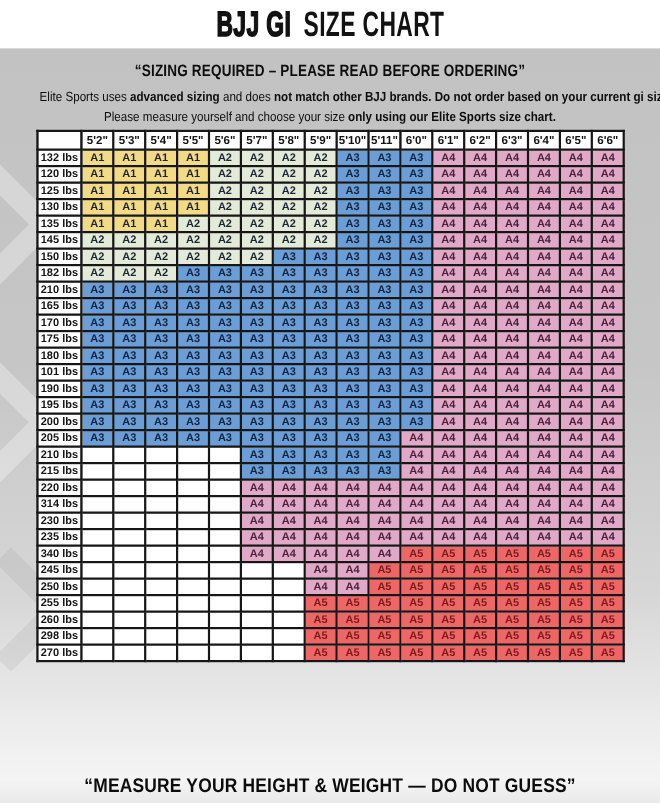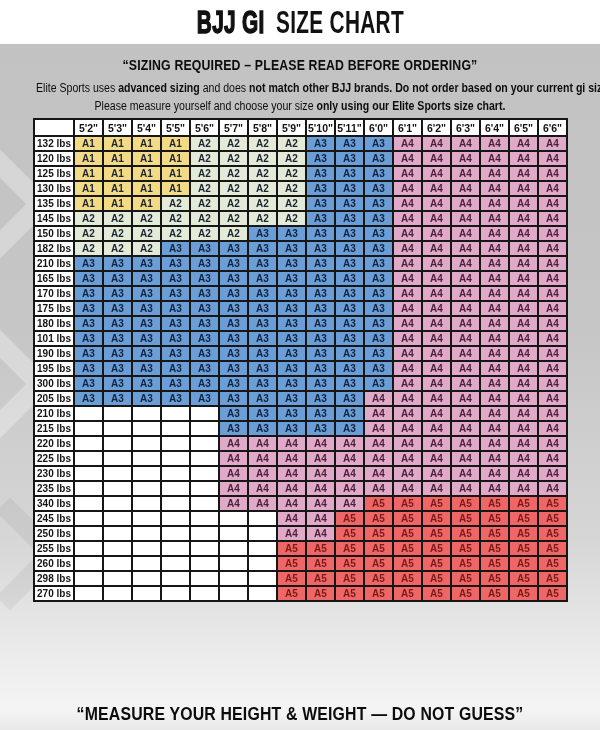--- a/index.html
+++ b/index.html
@@ -424,21 +424,21 @@
             <td style="background: rgb(107, 158, 215); color: rgb(16, 35, 63);">A3</td>
             <td style="background: rgb(107, 158, 215); color: rgb(16, 35, 63);">A3</td>
             <td style="background: rgb(223, 169, 199); color: rgb(74, 31, 56);">A4</td>
             <td style="background: rgb(223, 169, 199); color: rgb(74, 31, 56);">A4</td>
             <td style="background: rgb(223, 169, 199); color: rgb(74, 31, 56);">A4</td>
             <td style="background: rgb(223, 169, 199); color: rgb(74, 31, 56);">A4</td>
             <td style="background: rgb(223, 169, 199); color: rgb(74, 31, 56);">A4</td>
             <td style="background: rgb(223, 169, 199); color: rgb(74, 31, 56);">A4</td>
           </tr>
           <tr>
-            <th>300 lbs</th>
+            <th>200 lbs</th>
             <td style="background: rgb(107, 158, 215); color: rgb(16, 35, 63);">A3</td>
             <td style="background: rgb(107, 158, 215); color: rgb(16, 35, 63);">A3</td>
             <td style="background: rgb(107, 158, 215); color: rgb(16, 35, 63);">A3</td>
             <td style="background: rgb(107, 158, 215); color: rgb(16, 35, 63);">A3</td>
             <td style="background: rgb(107, 158, 215); color: rgb(16, 35, 63);">A3</td>
             <td style="background: rgb(107, 158, 215); color: rgb(16, 35, 63);">A3</td>
             <td style="background: rgb(107, 158, 215); color: rgb(16, 35, 63);">A3</td>
             <td style="background: rgb(107, 158, 215); color: rgb(16, 35, 63);">A3</td>
             <td style="background: rgb(107, 158, 215); color: rgb(16, 35, 63);">A3</td>
             <td style="background: rgb(107, 158, 215); color: rgb(16, 35, 63);">A3</td>
@@ -524,21 +524,21 @@
             <td style="background: rgb(223, 169, 199); color: rgb(74, 31, 56);">A4</td>
             <td style="background: rgb(223, 169, 199); color: rgb(74, 31, 56);">A4</td>
             <td style="background: rgb(223, 169, 199); color: rgb(74, 31, 56);">A4</td>
             <td style="background: rgb(223, 169, 199); color: rgb(74, 31, 56);">A4</td>
             <td style="background: rgb(223, 169, 199); color: rgb(74, 31, 56);">A4</td>
             <td style="background: rgb(223, 169, 199); color: rgb(74, 31, 56);">A4</td>
             <td style="background: rgb(223, 169, 199); color: rgb(74, 31, 56);">A4</td>
             <td style="background: rgb(223, 169, 199); color: rgb(74, 31, 56);">A4</td>
           </tr>
           <tr>
-            <th>225 lbs</th>
+            <th>314 lbs</th>
             <td class="empty"></td>
             <td class="empty"></td>
             <td class="empty"></td>
             <td class="empty"></td>
             <td class="empty"></td>
             <td style="background: rgb(223, 169, 199); color: rgb(74, 31, 56);">A4</td>
             <td style="background: rgb(223, 169, 199); color: rgb(74, 31, 56);">A4</td>
             <td style="background: rgb(223, 169, 199); color: rgb(74, 31, 56);">A4</td>
             <td style="background: rgb(223, 169, 199); color: rgb(74, 31, 56);">A4</td>
             <td style="background: rgb(223, 169, 199); color: rgb(74, 31, 56);">A4</td>

